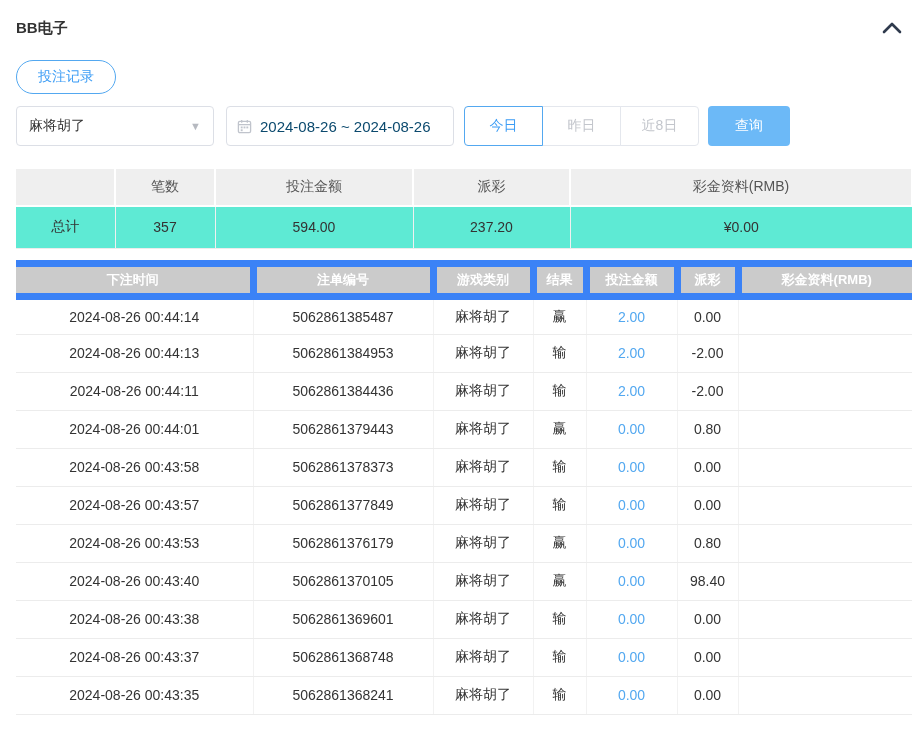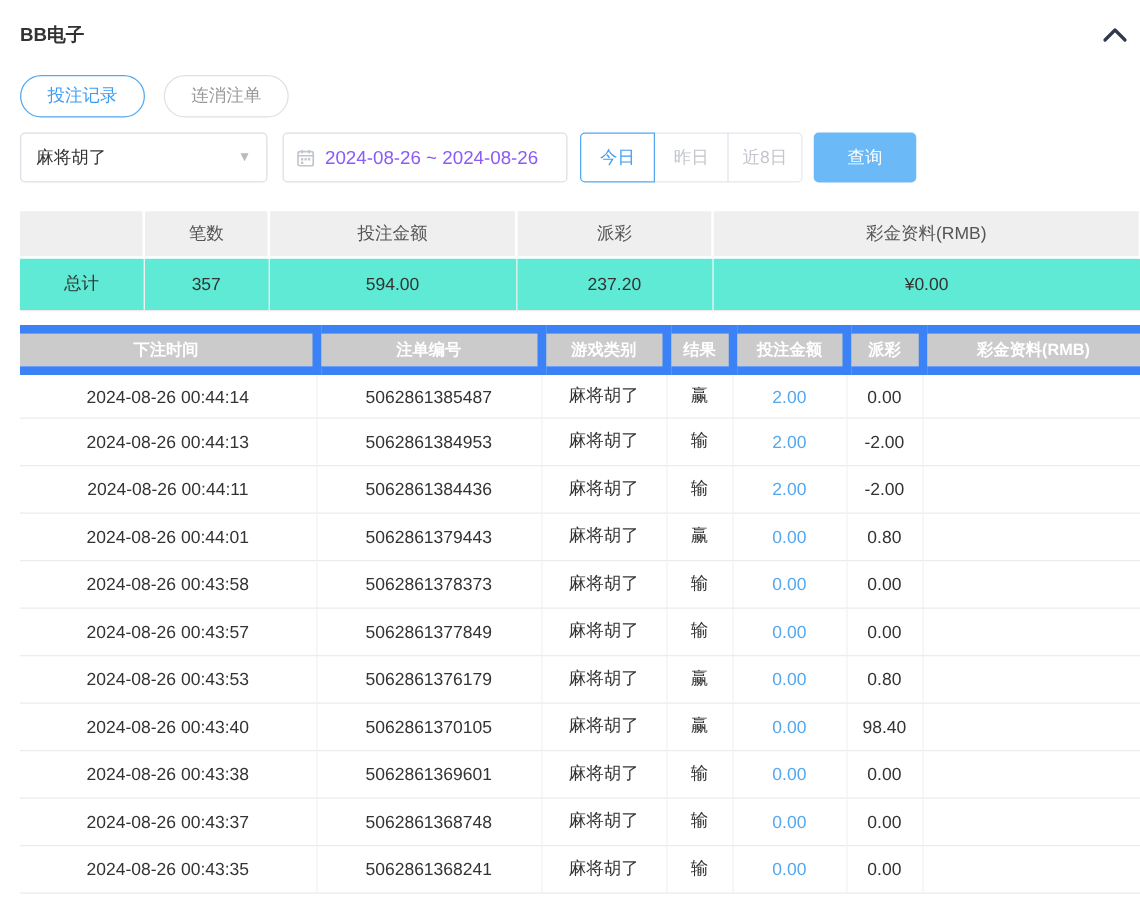--- a/index.html
+++ b/index.html
@@ -21,24 +21,24 @@
   .tab-pill.active { border-color: #53a8f0; color: #3d9df5; }
 
   
   .filter-row { margin-top: 12px; display: flex; align-items: center; }
   .select-box { width: 198px; height: 40px; border: 1px solid #dcdfe6; border-radius: 4px;
     display: flex; align-items: center; padding: 0 12px; font-size: 14px; color: #333;
     cursor: pointer; background: #fff; }
   .select-box .caret { margin-left: auto; color: #b6b9c0; font-size: 11px; }
   .date-box { margin-left: 12px; width: 228px; height: 40px; border: 1px solid #dcdfe6;
     border-radius: 4px; display: flex; align-items: center; padding: 0 10px; font-size: 15px;
-    color: #8b5cf6; background: #fff; cursor: text; }
+    color: #0c4a6e; background: #fff; cursor: text; }
   .date-box .cal-icon { color: #c0c4cc; margin-right: 8px; line-height: 0; }
   .btn-group { margin-left: 10px; display: flex; }
-  .quick-btn { height: 40px; width: 60px; background: #fff; border: 1px solid #e4e7ed;
+  .quick-btn { height: 40px; width: 79px; background: #fff; border: 1px solid #e4e7ed;
     color: #c3c6cc; font-size: 14px; cursor: pointer; margin-left: -1px; }
   .quick-btn:first-child { margin-left: 0; border-radius: 4px 0 0 4px; }
   .quick-btn:last-child { border-radius: 0 4px 4px 0; }
   .quick-btn.active { border: 1px solid #53a8f0; color: #3d9df5; position: relative; z-index: 1; }
   .query-btn { margin-left: 9px; height: 40px; width: 82px; background: #6cb9f7; color: #fff;
     border: none; border-radius: 4px; font-size: 14px; cursor: pointer; }
 
   
   .summary-table { margin-top: 21px; width: 896px; border-collapse: collapse; table-layout: fixed; }
   .summary-table th { background: #efefef; border: 2px solid #fff; height: 38px;
@@ -73,21 +73,20 @@
       <span>
         <svg width="20" height="12" viewBox="0 0 20 12">
             <polyline points="2,10 10,2 18,10" fill="none" stroke="#2f3a4d" stroke-width="2.6" stroke-linecap="round" stroke-linejoin="round"></polyline>
           </svg>
       </span>
     </button>
   </div>
 
   <div class="tabs">
       <div class="tab-pill active">投注记录</div>
-      <div class="tab-pill">连消注单</div>
     </div>
 
   <div class="filter-row">
     <div class="select-box">
       <span>麻将胡了</span>
       <span class="caret">▼</span>
     </div>
     <div class="date-box">
       <span class="cal-icon">
         <svg width="15" height="15" viewBox="0 0 16 16">

